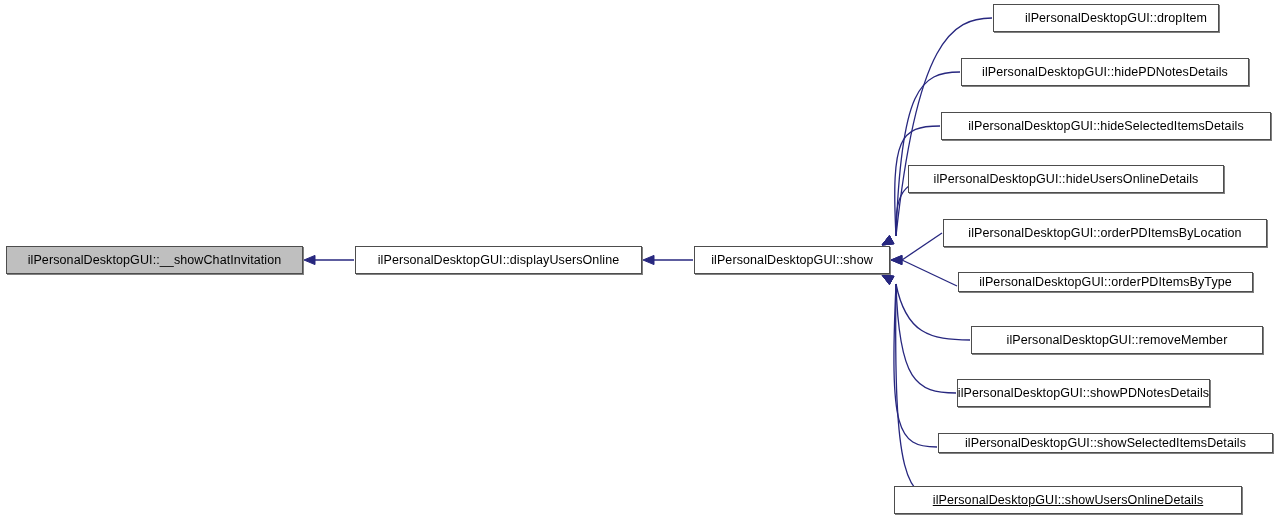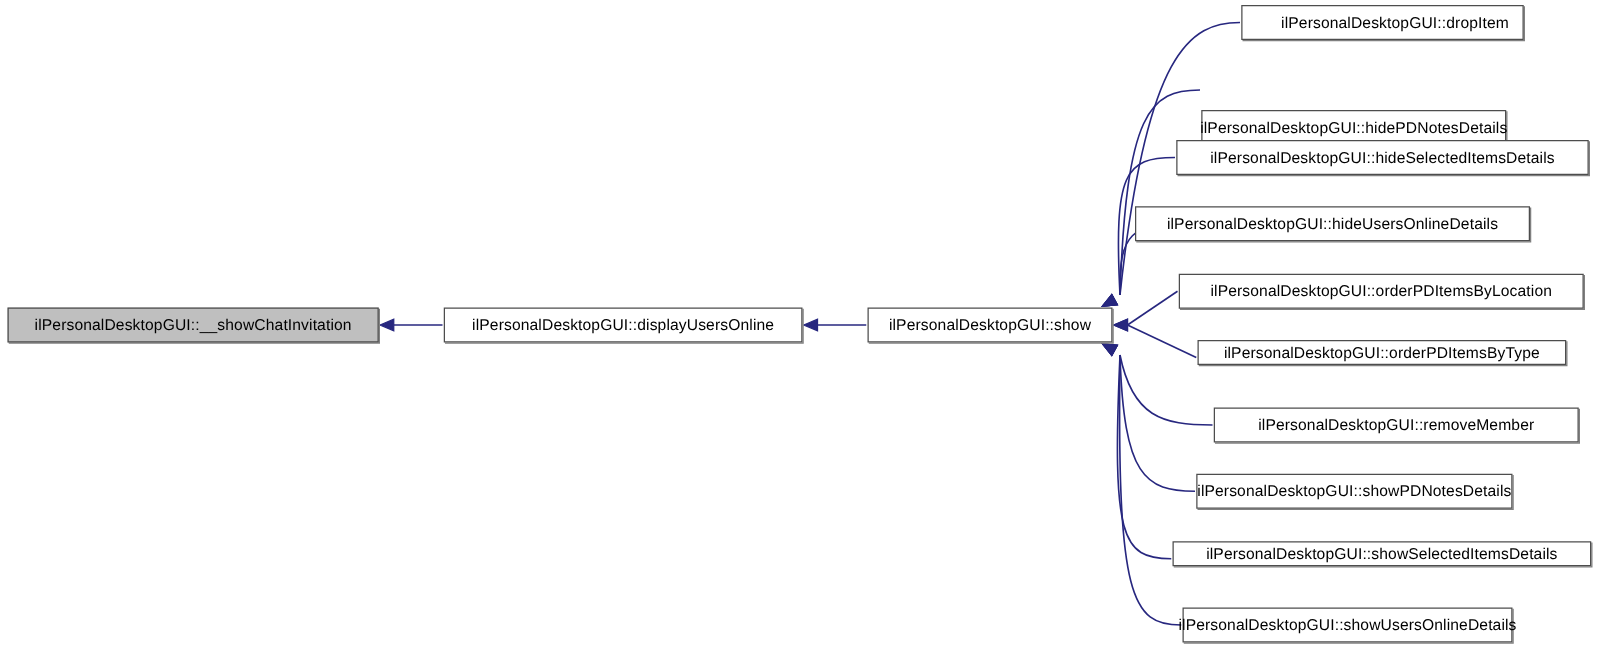--- a/index.html
+++ b/index.html
@@ -107,21 +107,21 @@
       </div>
       <div class="node" style="left: 355px; top: 246px; width: 287px; height: 28px;">
         <span class="node-label">ilPersonalDesktopGUI::displayUsersOnline</span>
       </div>
       <div class="node" style="left: 694px; top: 246px; width: 196px; height: 28px;">
         <span class="node-label">ilPersonalDesktopGUI::show</span>
       </div>
       <div class="node" style="left: 993px; top: 4px; width: 226px; height: 28px; padding-left: 20px;">
         <span class="node-label">ilPersonalDesktopGUI::dropItem</span>
       </div>
-      <div class="node" style="left: 961px; top: 58px; width: 244px; height: 28px; margin-top: 30px;">
+      <div class="node" style="left: 961px; top: 58px; width: 288px; height: 28px;">
         <span class="node-label">ilPersonalDesktopGUI::hidePDNotesDetails</span>
       </div>
       <div class="node" style="left: 941px; top: 112px; width: 330px; height: 28px;">
         <span class="node-label">ilPersonalDesktopGUI::hideSelectedItemsDetails</span>
       </div>
       <div class="node" style="left: 908px; top: 165px; width: 316px; height: 28px;">
         <span class="node-label">ilPersonalDesktopGUI::hideUsersOnlineDetails</span>
       </div>
       <div class="node" style="left: 943px; top: 219px; width: 324px; height: 28px;">
         <span class="node-label">ilPersonalDesktopGUI::orderPDItemsByLocation</span>
@@ -131,17 +131,17 @@
       </div>
       <div class="node" style="left: 971px; top: 326px; width: 292px; height: 28px;">
         <span class="node-label">ilPersonalDesktopGUI::removeMember</span>
       </div>
       <div class="node" style="left: 957px; top: 379px; width: 253px; height: 28px;">
         <span class="node-label">ilPersonalDesktopGUI::showPDNotesDetails</span>
       </div>
       <div class="node" style="left: 938px; top: 433px; width: 335px; height: 20px;">
         <span class="node-label">ilPersonalDesktopGUI::showSelectedItemsDetails</span>
       </div>
-      <div class="node" style="left: 946px; top: 486px; width: 264px; height: 28px;">
+      <div class="node" style="left: 894px; top: 486px; width: 348px; height: 28px; text-decoration: underline;">
         <span class="node-label">ilPersonalDesktopGUI::showUsersOnlineDetails</span>
       </div>
     </div>
 </div>
 
 </body></html>

